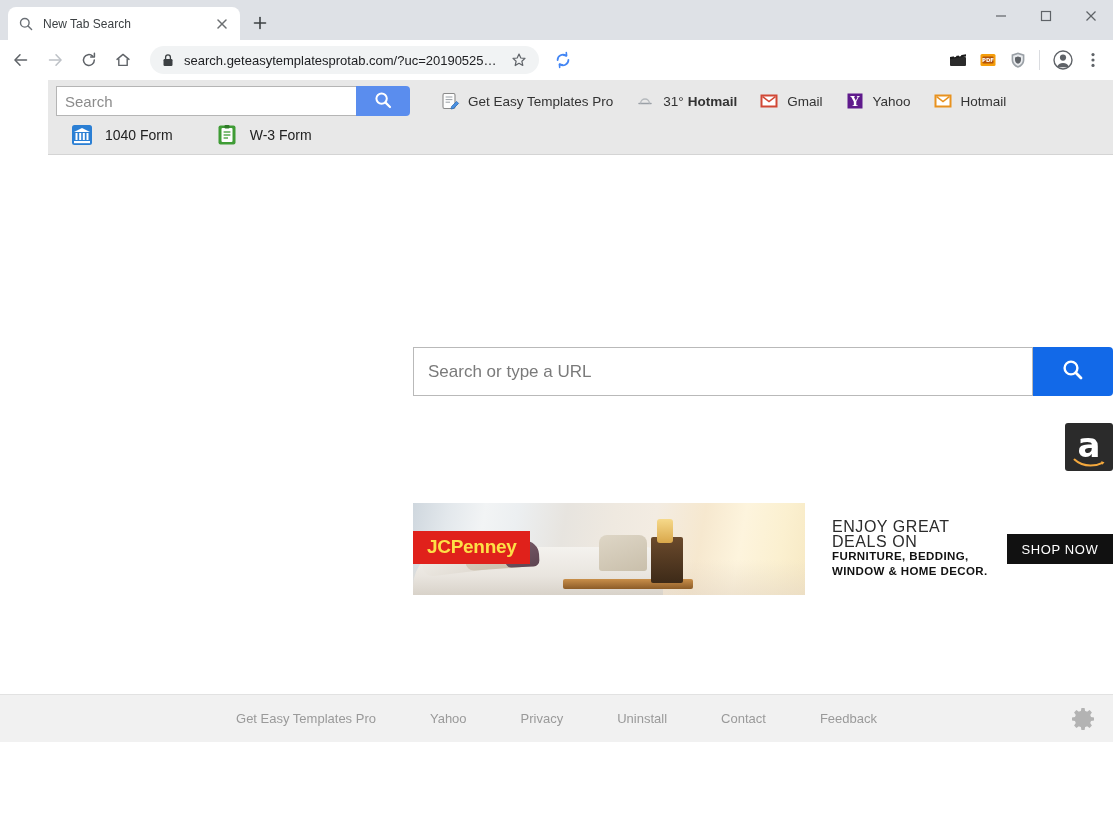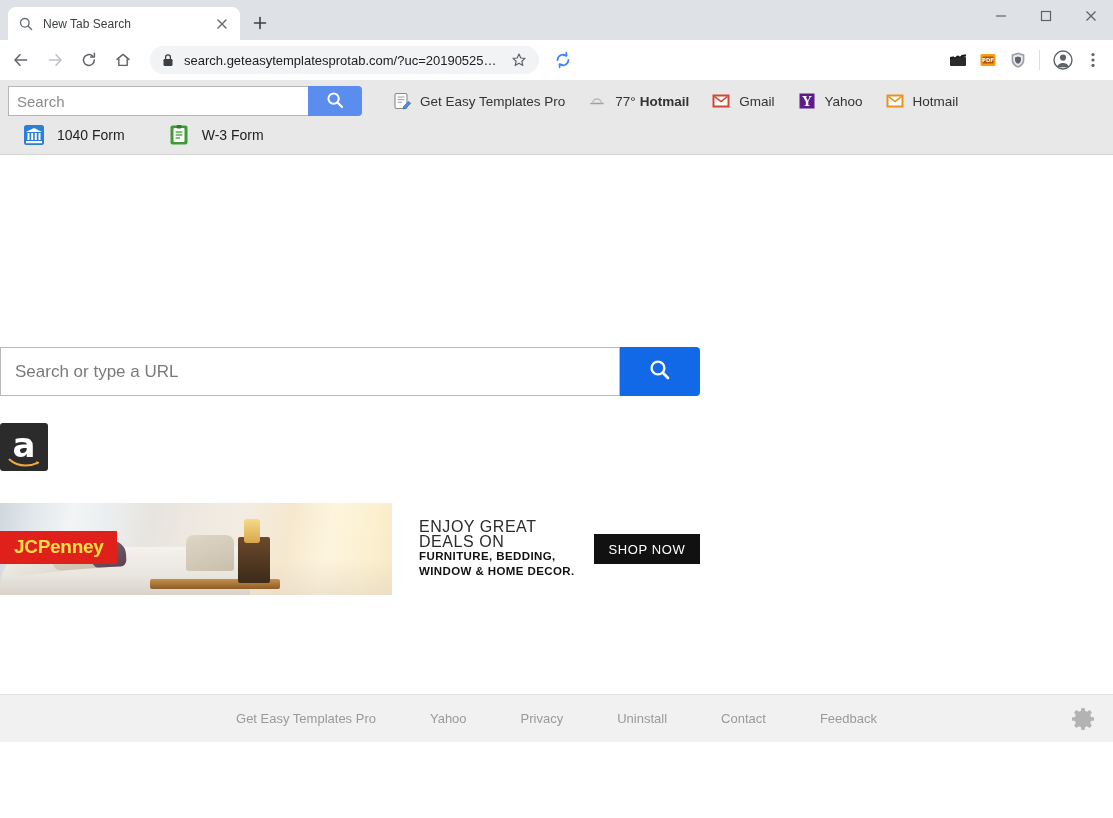--- a/index.html
+++ b/index.html
@@ -54,21 +54,21 @@
     text-overflow: ellipsis; flex: 1;
   }
   .star-icon { width: 16px; height: 16px; flex: 0 0 16px; margin-left: 8px; }
   .tb-icon { width: 28px; height: 28px; display: flex; align-items: center;
     justify-content: center; flex: 0 0 28px; margin-left: 2px; }
   .tb-divider { width: 1px; height: 20px; background: #dadce0; margin: 0 7px; flex: 0 0 1px; }
 
   
   .extbar {
     background: #e8e8e8; border-bottom: 1px solid #d4d4d4;
-    padding: 6px 8px 4px 8px; flex: 0 0 auto;
+    padding: 6px 8px 4px 8px; flex: 0 0 auto; margin-left: 48px;
   }
   .extbar-row1 { display: flex; align-items: center; height: 30px; }
   .ext-search-wrap { display: flex; height: 30px; flex: 0 0 362px; }
   .ext-search-input {
     width: 300px; height: 30px; border: 1px solid #b5b5b5; border-right: none;
     background: #fff; font-size: 15px; color: #333; padding: 0 8px;
     font-family: "Liberation Sans", sans-serif; outline: none;
   }
   .ext-search-input::placeholder { color: #8b8b8b; opacity: 1; }
   .ext-search-btn {
@@ -86,21 +86,21 @@
   .weather-temp { margin-right: 4px; }
   .weather-word { font-weight: bold; }
   .extbar-row2 { display: flex; align-items: center; height: 30px; margin-top: 4px; padding-left: 14px; }
   .shortcut { display: flex; align-items: center; margin-right: 42px; }
   .shortcut-icon { width: 24px; height: 24px; margin-right: 11px; flex: 0 0 24px; }
   .shortcut-label { font-size: 14px; color: #222; }
 
   
   .page {
     flex: 1; background: #ffffff; position: relative;
-    display: flex; flex-direction: column; align-items: flex-start;
+    display: flex; flex-direction: column; align-items: flex-end;
     overflow: hidden;
   }
   .spacer-top { height: 192px; flex: 0 0 192px; }
 
   .main-search { display: flex; width: 700px; height: 49px; }
   .main-search-input {
     flex: 1; height: 49px; border: 1px solid #b9b9b9; background: #fff;
     font-size: 17px; color: #333; padding: 0 14px; outline: none;
     font-family: "Liberation Sans", sans-serif;
   }
@@ -382,21 +382,21 @@
         <span class="ext-link-label">Get Easy Templates Pro</span>
       </div>
 
       <div class="ext-link">
         <span class="ext-link-icon">
           <svg width="20" height="20" viewBox="0 0 20 20">
             <path d="M4 12.4h12" stroke="#9aa0a6" stroke-width="1.5" stroke-linecap="round" fill="none"></path>
             <path d="M5.6 12.4a4.4 4.4 0 0 1 8.8 0" fill="none" stroke="#b5b9bd" stroke-width="1.3"></path>
           </svg>
         </span>
-        <span class="ext-link-label weather-temp">77°</span>
+        <span class="ext-link-label weather-temp">31°</span>
         <span class="ext-link-label weather-word">Hotmail</span>
       </div>
 
       <div class="ext-link">
         <span class="ext-link-icon">
           <svg width="20" height="20" viewBox="0 0 20 20">
             <rect x="2.5" y="4.5" width="15" height="11" fill="#ffffff" stroke="#d14836" stroke-width="2"></rect>
             <polyline points="3.6,5.6 10,10.6 16.4,5.6" fill="none" stroke="#d14836" stroke-width="1.6"></polyline>
           </svg>
         </span>

